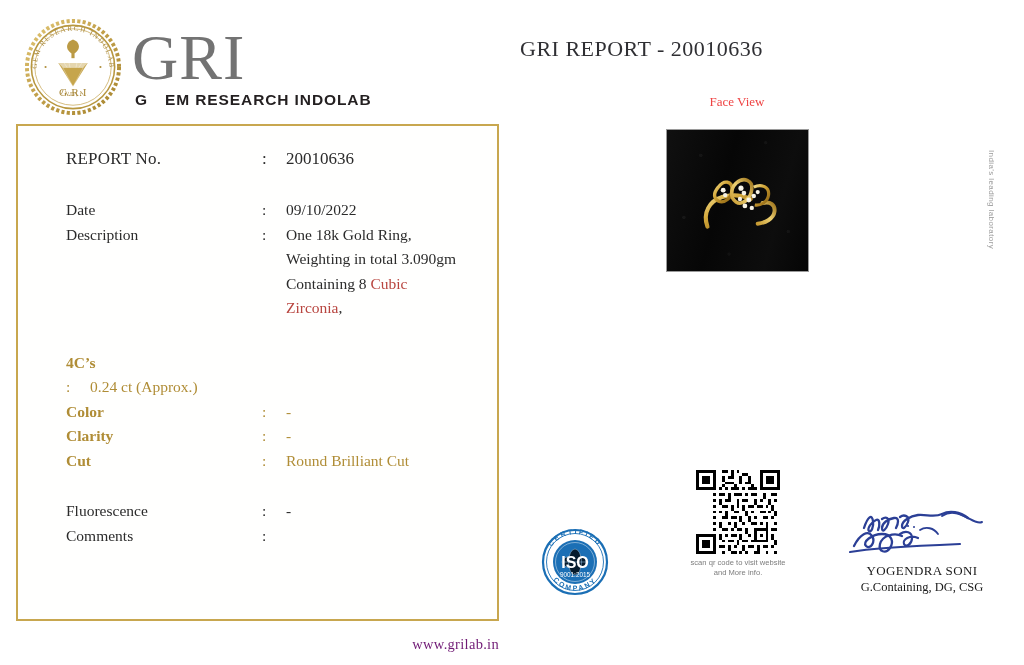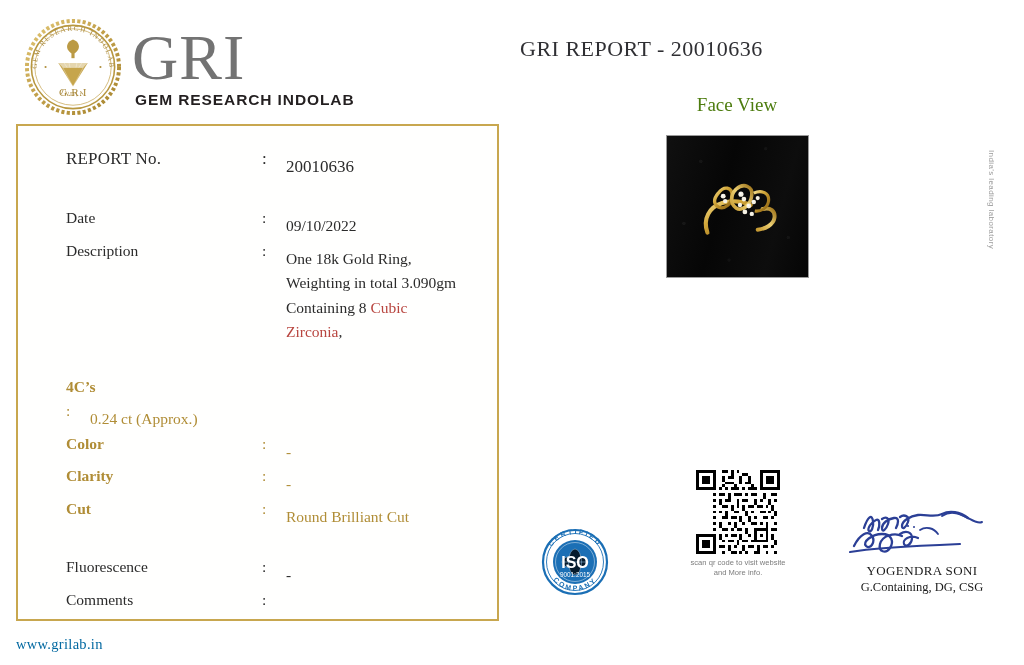--- a/index.html
+++ b/index.html
@@ -54,21 +54,21 @@
   }
   .logo-sub {
     font-family: "Liberation Sans", sans-serif;
     font-size: 15.5px;
     letter-spacing: 0.9px;
     color: #231f20;
     margin-top: 4px;
     margin-left: 3px;
   }
   .logo-sub b { font-weight: 700; }
-  .logo-sub span { font-weight: 600; }
+  .logo-sub span { font-weight: 600; margin-left: 17px; }
 
   .report-title {
     position: absolute;
     left: 520px; top: 36px;
     width: 440px;
     text-align: left;
     font-family: "Liberation Serif", serif;
     font-size: 22px;
     color: #2f2f33;
     letter-spacing: 0.5px;
@@ -101,21 +101,20 @@
   .row .lbl {
     width: 196px;
     flex: none;
   }
   .row .col {
     width: 24px;
     flex: none;
   }
   .row .val {
     flex: 1;
-    margin-top: 8px;
   }
 
   .row-reportno {
     font-weight: 400;
     font-size: 17px;
     line-height: 26px;
     margin-bottom: 26px;
   }
   .row-reportno .lbl { letter-spacing: 0.2px; }
 
@@ -132,36 +131,36 @@
   .spacer-lg { height: 30px; }
   .spacer-md { height: 26px; }
 
   .val-multi div { line-height: 24.5px; }
 
   .footer-url {
     position: absolute;
     left: 16px;
     top: 636px;
     width: 483px;
-    text-align: left;
+    text-align: right;
     font-size: 14.5px;
-    color: #0369a1;
+    color: #701a75;
     letter-spacing: 0.3px;
   }
 
   
   .face-view-wrap {
     position: absolute;
     left: 639px; top: 94px;
     width: 196px;
     text-align: center;
   }
   .face-view-label {
-    font-size: 19px;
-    color: #4d7c0f;
+    font-size: 13px;
+    color: #ef4444;
     margin-bottom: 19px;
   }
   .photo-frame {
     width: 143px;
     height: 143px;
     margin: 0 auto;
     border: 1px solid #9a9a9a;
     box-sizing: border-box;
     position: relative;
     overflow: hidden;

